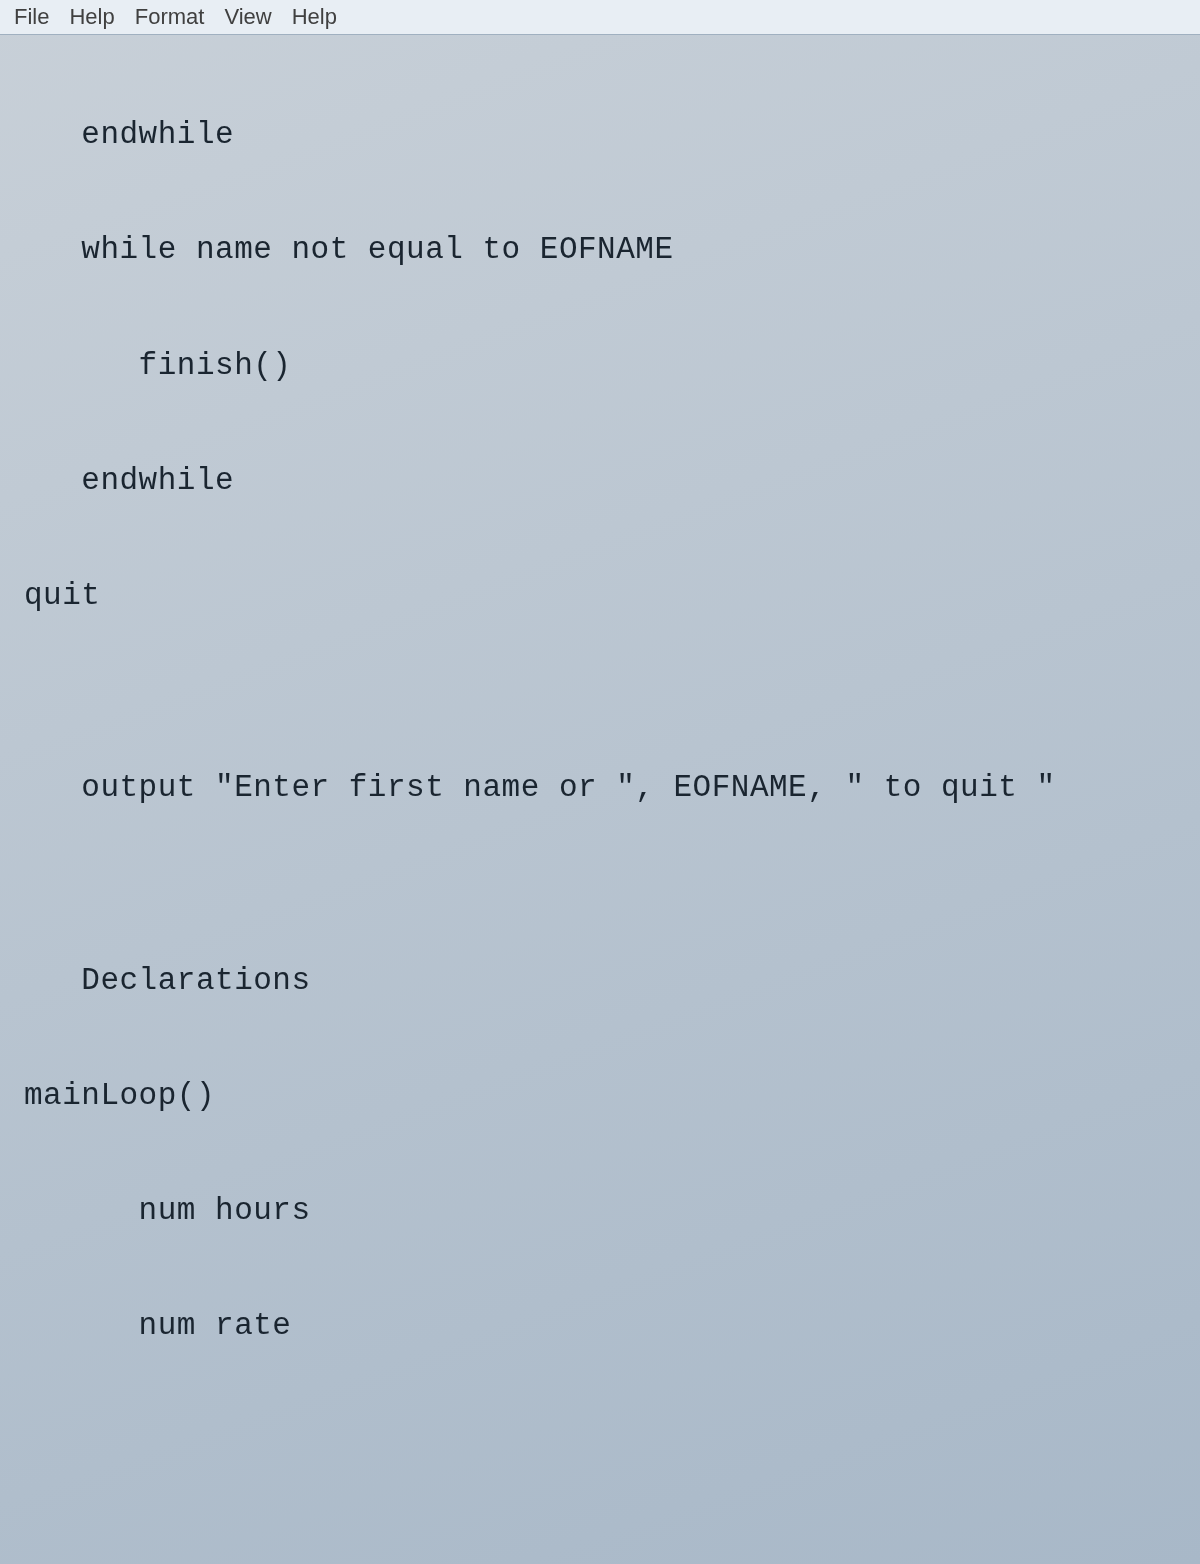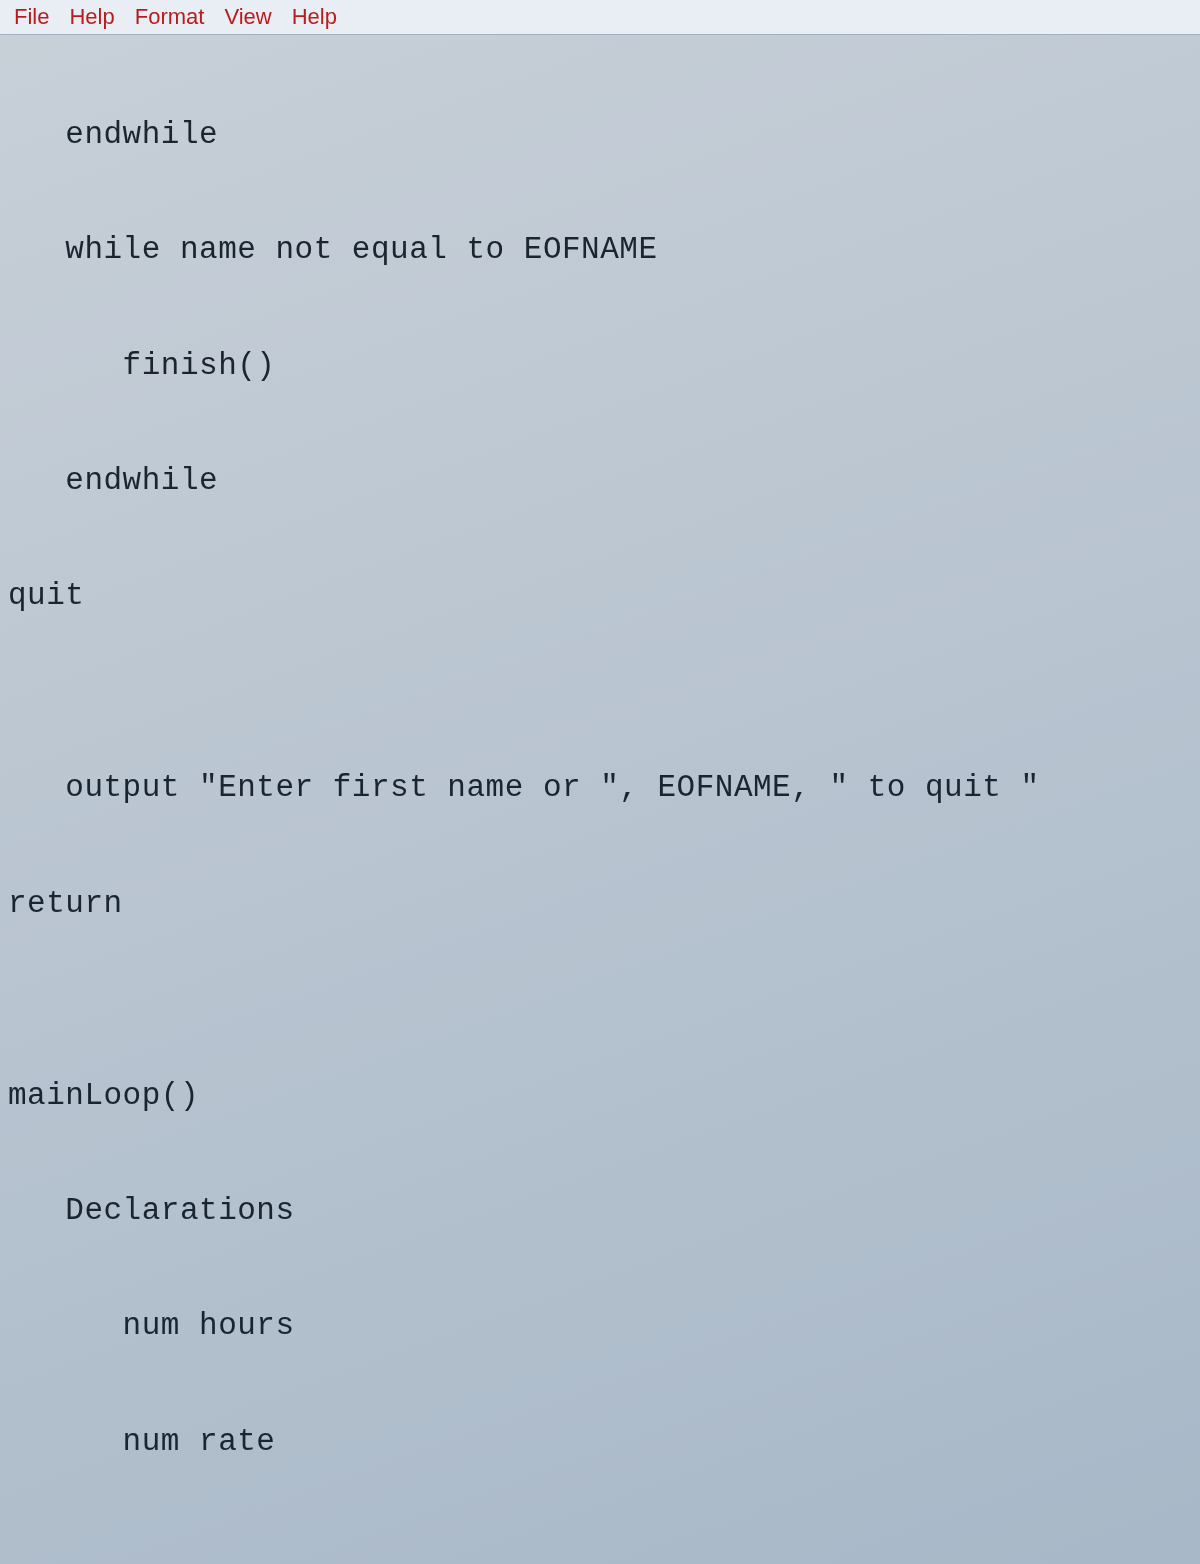--- a/index.html
+++ b/index.html
@@ -13,37 +13,38 @@
       width: 1200px;
       height: 1564px;
       overflow: hidden;
     }
     .menubar {
       background: #e8eef4;
       display: flex;
       padding: 2px 4px;
       font-family: -apple-system, 'Segoe UI', sans-serif;
       font-size: 22px;
-      color: #b91c1c;
+      color: #404040;
       border-bottom: 1px solid #a0b0c0;
     }
     .menu-item {
       padding: 2px 10px;
       cursor: pointer;
     }
     .editor {
       padding: 4px 8px 4px 8px;
       font-size: 31px;
       line-height: 1.24;
       color: #1a2530;
       white-space: pre;
       letter-spacing: 0.5px;
     }
     .code-line {
       display: block;
+      margin-left: 16px;
     }
   </style>
 </head>
 <body>
 
 <div class="menubar">
   <div class="menu-item">File</div>
   <div class="menu-item">Help</div>
   <div class="menu-item">Format</div>
   <div class="menu-item">View</div>
@@ -51,24 +52,23 @@
 </div>
 
 <div class="editor">
   <span class="code-line">   endwhile</span>
   <span class="code-line">   while name not equal to EOFNAME</span>
   <span class="code-line">      finish()</span>
   <span class="code-line">   endwhile</span>
   <span class="code-line">quit</span>
   <span class="code-line"></span>
   <span class="code-line">   output "Enter first name or ", EOFNAME, " to quit "</span>
-  <span class="code-line">return</span>
   <span class="code-line"></span>
+  <span class="code-line">   Declarations</span>
   <span class="code-line">mainLoop()</span>
-  <span class="code-line">   Declarations</span>
   <span class="code-line">      num hours</span>
   <span class="code-line">      num rate</span>
   
   
   
   
   
   
   
   

